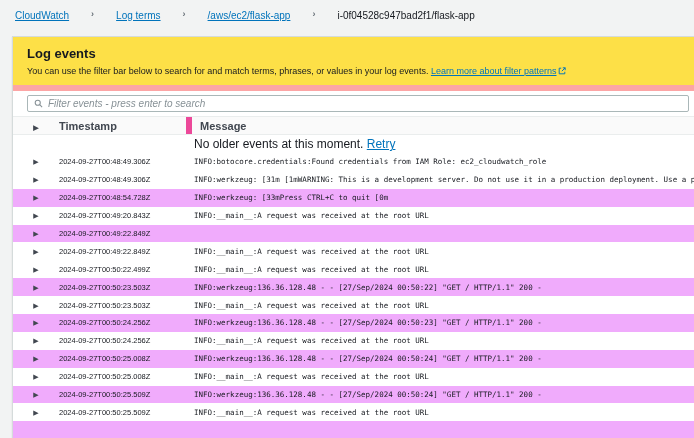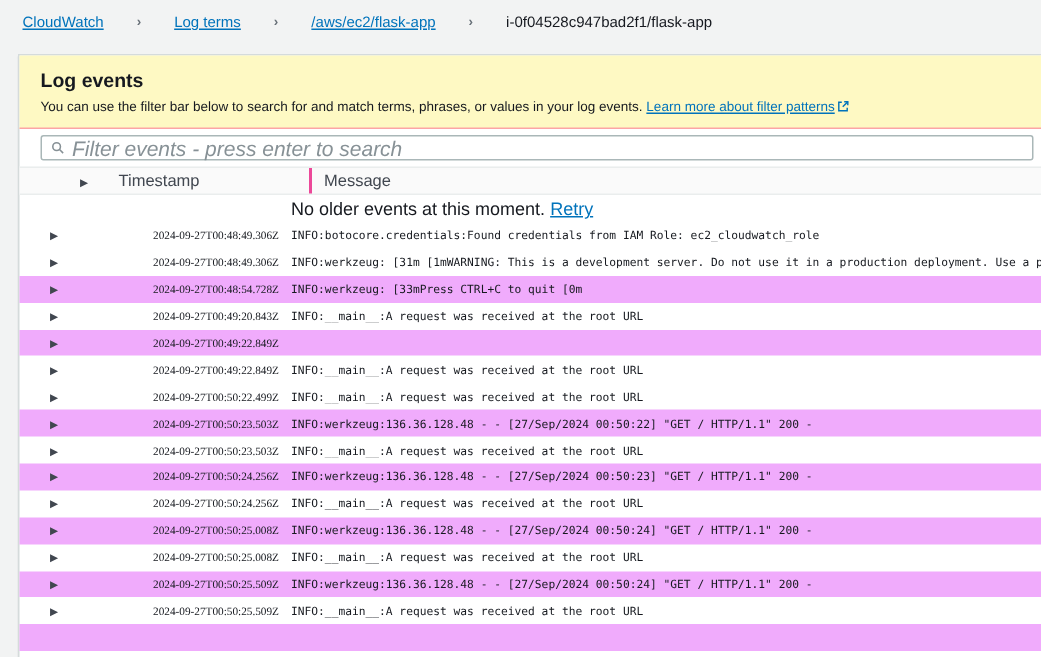--- a/index.html
+++ b/index.html
@@ -27,23 +27,23 @@
 
   
   .card {
     position: absolute;
     left: 12px; top: 36px; right: -2px; bottom: -2px;
     background: #ffffff;
     border: 1px solid #d5dbdb;
     box-shadow: 0 1px 1px rgba(0,28,36,.15);
   }
   .card-header {
-    background: #fef9c3;
+    background: #fde047;
     padding: 9px 16px 7px 14px;
-    border-bottom: 1px solid #fca5a5;
+    border-bottom: 6px solid #fca5a5;
   }
   .panel-title {
     font-size: 13px; font-weight: bold; color: #16191f; line-height: 15px;
   }
   .panel-desc {
     margin-top: 5px;
     font-size: 9px; color: #16191f; line-height: 11px;
   }
   .learn-link { color: #0073bb; text-decoration: underline; cursor: pointer; }
   .ext-icon { display: inline-block; vertical-align: -1px; margin-left: 2px; }
@@ -51,51 +51,51 @@
   
   .filter-wrap { padding: 4px 6px 4px 14px; }
   .filter-input {
     display: flex; align-items: center; gap: 5px;
     height: 17px; width: 100%;
     border: 1px solid #aab7b8; border-radius: 2px;
     background: #fff; padding: 0 6px;
     cursor: text;
   }
   .filter-placeholder {
-    font-size: 14px; font-style: italic; color: #879196; white-space: nowrap;
+    font-size: 10px; font-style: italic; color: #879196; white-space: nowrap;
   }
   .search-icon { flex: 0 0 auto; display: flex; }
 
   
   .grid-row {
     display: grid;
     grid-template-columns: 46px 127px 1fr;
     align-items: center;
   }
   .thead {
     height: 19px;
     background: #fafafa;
     border-top: 1px solid #eaeded;
     border-bottom: 1px solid #eaeded;
-    font-size: 11px; font-weight: normal; color: #414750; padding-left: 20px;
-  }
-  .th-msg { border-left: 2px solid #ec4899; padding-left: 8px; height: 100%; display: flex; align-items: center; text-align: center; }
+    font-size: 11px; font-weight: bold; color: #414750;
+  }
+  .th-msg { border-left: 6px solid #ec4899; padding-left: 8px; height: 100%; display: flex; align-items: center; text-align: center; }
   .expander-cell { text-align: center; }
   .caret {
     font-size: 7px; color: #414750; line-height: 1; cursor: pointer; display: inline-block;
   }
   .notice-row { height: 18px; font-size: 12px; color: #16191f; }
   .notice-msg { padding-left: 8px; white-space: nowrap; }
   .retry-link { color: #0073bb; text-decoration: underline; cursor: pointer; }
 
   .log-row { height: 17.9px; font-size: 7.5px; }
   .log-row.shaded { background: #f0abfc; }
   .cell-ts {
-    font-family: Liberation Serif, serif;
-    color: #16191f; white-space: nowrap; overflow: hidden; text-align: right;
+    font-family: Liberation Sans, sans-serif;
+    color: #16191f; white-space: nowrap; overflow: hidden;
   }
   .cell-msg {
     font-family: "DejaVu Sans Mono", monospace;
     color: #16191f; white-space: nowrap; overflow: hidden;
     padding-left: 8px;
   }
 </style>
 </head>
 <body>
 

